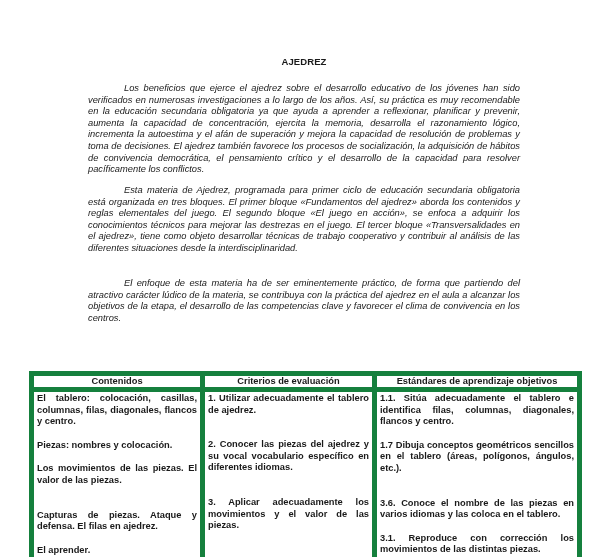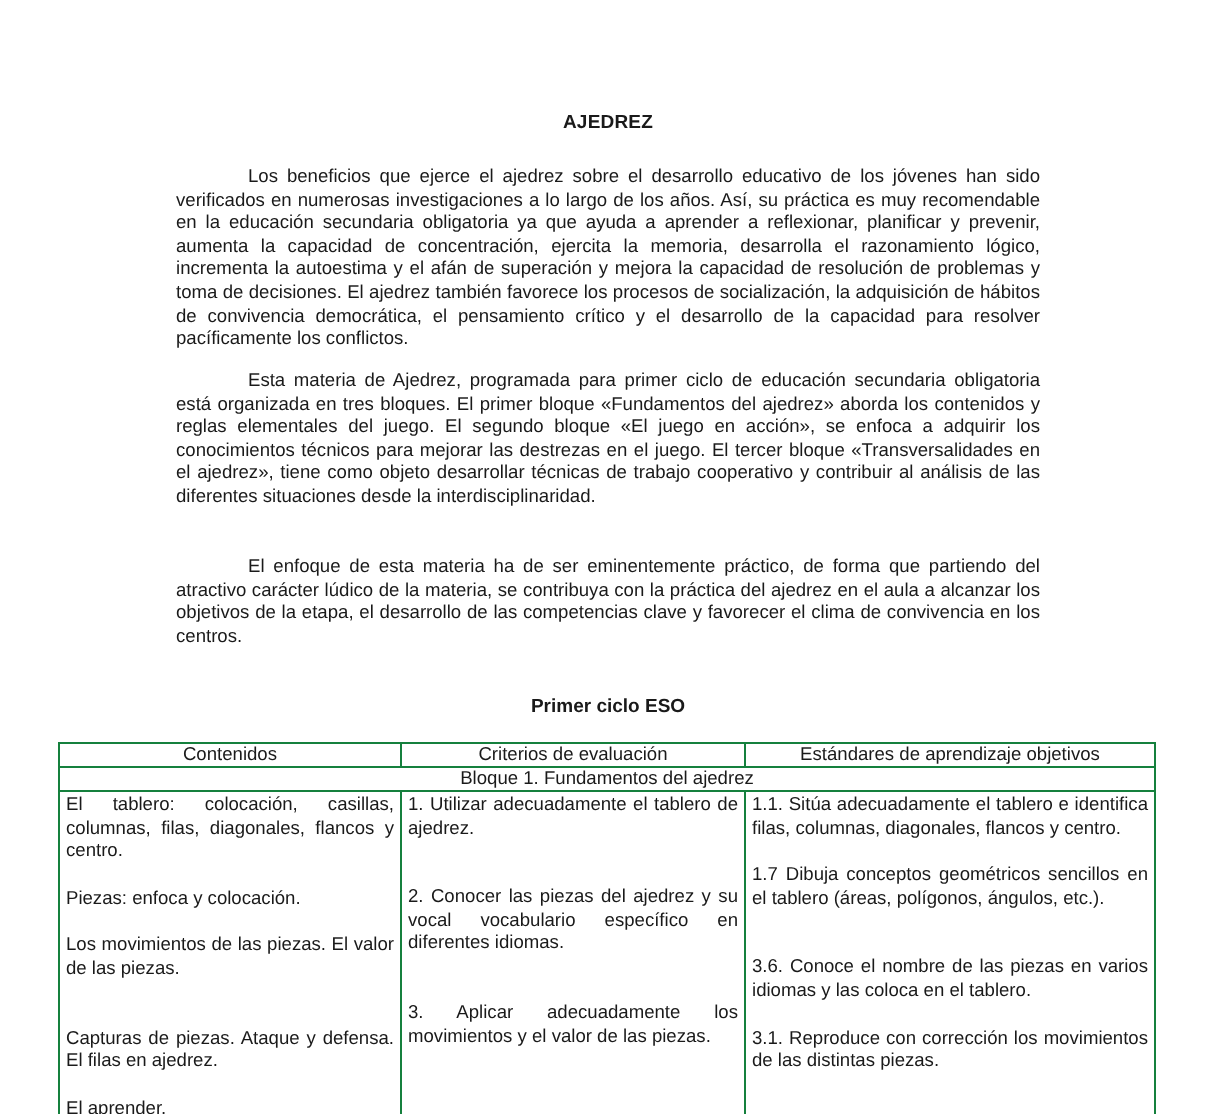--- a/index.html
+++ b/index.html
@@ -30,20 +30,21 @@
       font-weight: bold;
       font-size: 9.5px;
       letter-spacing: 0.1px;
     }
     .para {
       position: absolute;
       left: 88px;
       width: 432px;
       text-align: justify;
       margin: 0;
+      font-style: italic;
     }
     .para .indent {
       display: inline-block;
       width: 36px;
     }
     #p1 { top: 67px; }
     #p2 { top: 169px; }
     #p3 { top: 262px; }
     .table-title {
       position: absolute;
@@ -59,24 +60,24 @@
       top: 355px;
       width: 548px;
       border-collapse: collapse;
       table-layout: fixed;
     }
     table.curriculum col.c1 { width: 171px; }
     table.curriculum col.c2 { width: 172px; }
     table.curriculum col.c3 { width: 205px; }
     table.curriculum th,
     table.curriculum td {
-      border: 1px solid #15803d;
+      border: 5px solid #15803d;
       padding: 0 3px;
       vertical-align: top;
-      font-weight: normal;
+      font-weight: bold;
     }
     table.curriculum th {
       text-align: center;
       height: 11px;
       line-height: 11px;
     }
     table.curriculum td.block {
       text-align: center;
       height: 11px;
       line-height: 11px;
@@ -106,43 +107,39 @@
 <div class="page">
 
   <div class="doc-title">AJEDREZ</div>
 
   <p class="para" id="p1"><span class="indent"></span><span>Los beneficios que ejerce el ajedrez sobre el desarrollo educativo de los jóvenes han sido verificados en numerosas investigaciones a lo largo de los años. Así, su práctica es muy recomendable en la educación secundaria obligatoria ya que ayuda a aprender a reflexionar, planificar y prevenir, aumenta la capacidad de concentración, ejercita la memoria, desarrolla el razonamiento lógico, incrementa la autoestima y el afán de superación y mejora la capacidad de resolución de problemas y toma de decisiones. El ajedrez también favorece los procesos de socialización, la adquisición de hábitos de convivencia democrática, el pensamiento crítico y el desarrollo de la capacidad para resolver pacíficamente los conflictos.</span></p>
 
   <p class="para" id="p2"><span class="indent"></span><span>Esta materia de Ajedrez, programada para primer ciclo de educación secundaria obligatoria está organizada en tres bloques. El primer bloque «Fundamentos del ajedrez» aborda los contenidos y reglas elementales del juego. El segundo bloque «El juego en acción», se enfoca a adquirir los conocimientos técnicos para mejorar las destrezas en el juego. El tercer bloque «Transversalidades en el ajedrez», tiene como objeto desarrollar técnicas de trabajo cooperativo y contribuir al análisis de las diferentes situaciones desde la interdisciplinaridad.</span></p>
 
   <p class="para" id="p3"><span class="indent"></span><span>El enfoque de esta materia ha de ser eminentemente práctico, de forma que partiendo del atractivo carácter lúdico de la materia, se contribuya con la práctica del ajedrez en el aula a alcanzar los objetivos de la etapa, el desarrollo de las competencias clave y favorecer el clima de convivencia en los centros.</span></p>
 
-  <div class="table-title">Primer ciclo ESO</div>
 
   <table class="curriculum">
     <colgroup>
       <col class="c1">
       <col class="c2">
       <col class="c3">
     </colgroup>
     <thead>
       <tr>
         <th>Contenidos</th>
         <th>Criterios de evaluación</th>
         <th>Estándares de aprendizaje objetivos</th>
       </tr>
     </thead>
     <tbody>
-      <tr>
-        <td class="block" colspan="3">Bloque 1. Fundamentos del ajedrez</td>
-      </tr>
       <tr class="content-row">
         <td>
           <p class="cell-item">El tablero: colocación, casillas, columnas, filas, diagonales, flancos y centro.</p>
-          <p class="cell-item gap-1">Piezas: enfoca y colocación.</p>
+          <p class="cell-item gap-1">Piezas: nombres y colocación.</p>
           <p class="cell-item gap-2">Los movimientos de las piezas. El valor de las piezas.</p>
           <p class="cell-item gap-3">Capturas de piezas. Ataque y defensa. El filas en ajedrez.</p>
           <p class="cell-item gap-4">El aprender.</p>
         </td>
         <td>
           <p class="cell-item">1. Utilizar adecuadamente el tablero de ajedrez.</p>
           <p class="cell-item gap-c2a">2. Conocer las piezas del ajedrez y su vocal vocabulario específico en diferentes idiomas.</p>
           <p class="cell-item gap-c2b">3. Aplicar adecuadamente los movimientos y el valor de las piezas.</p>
         </td>
         <td>

